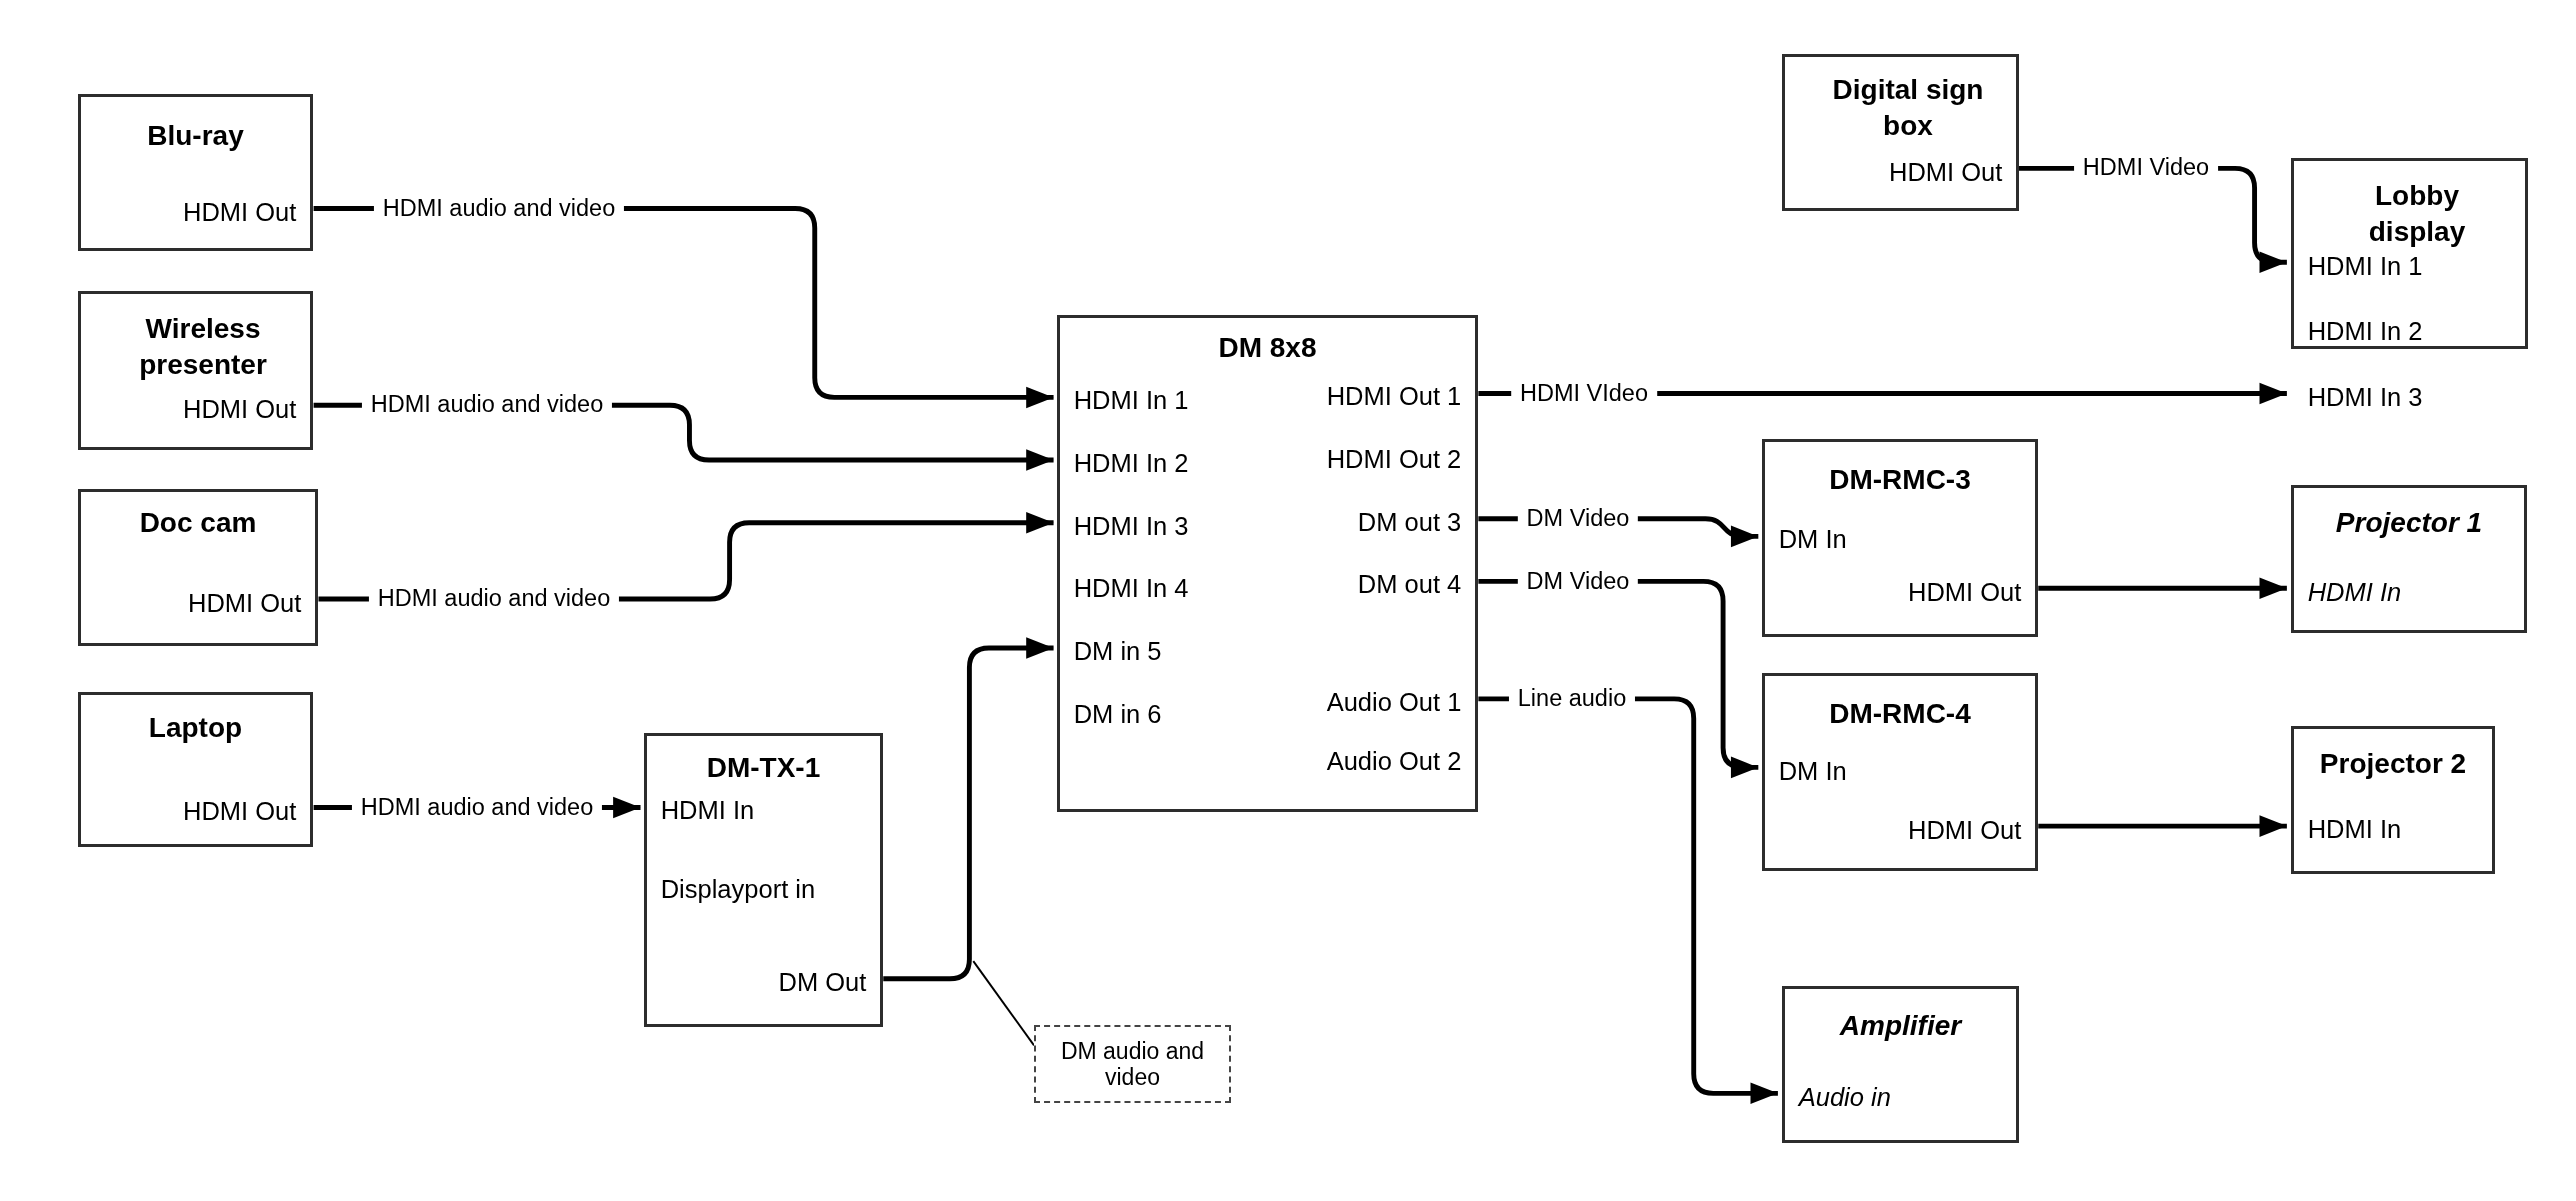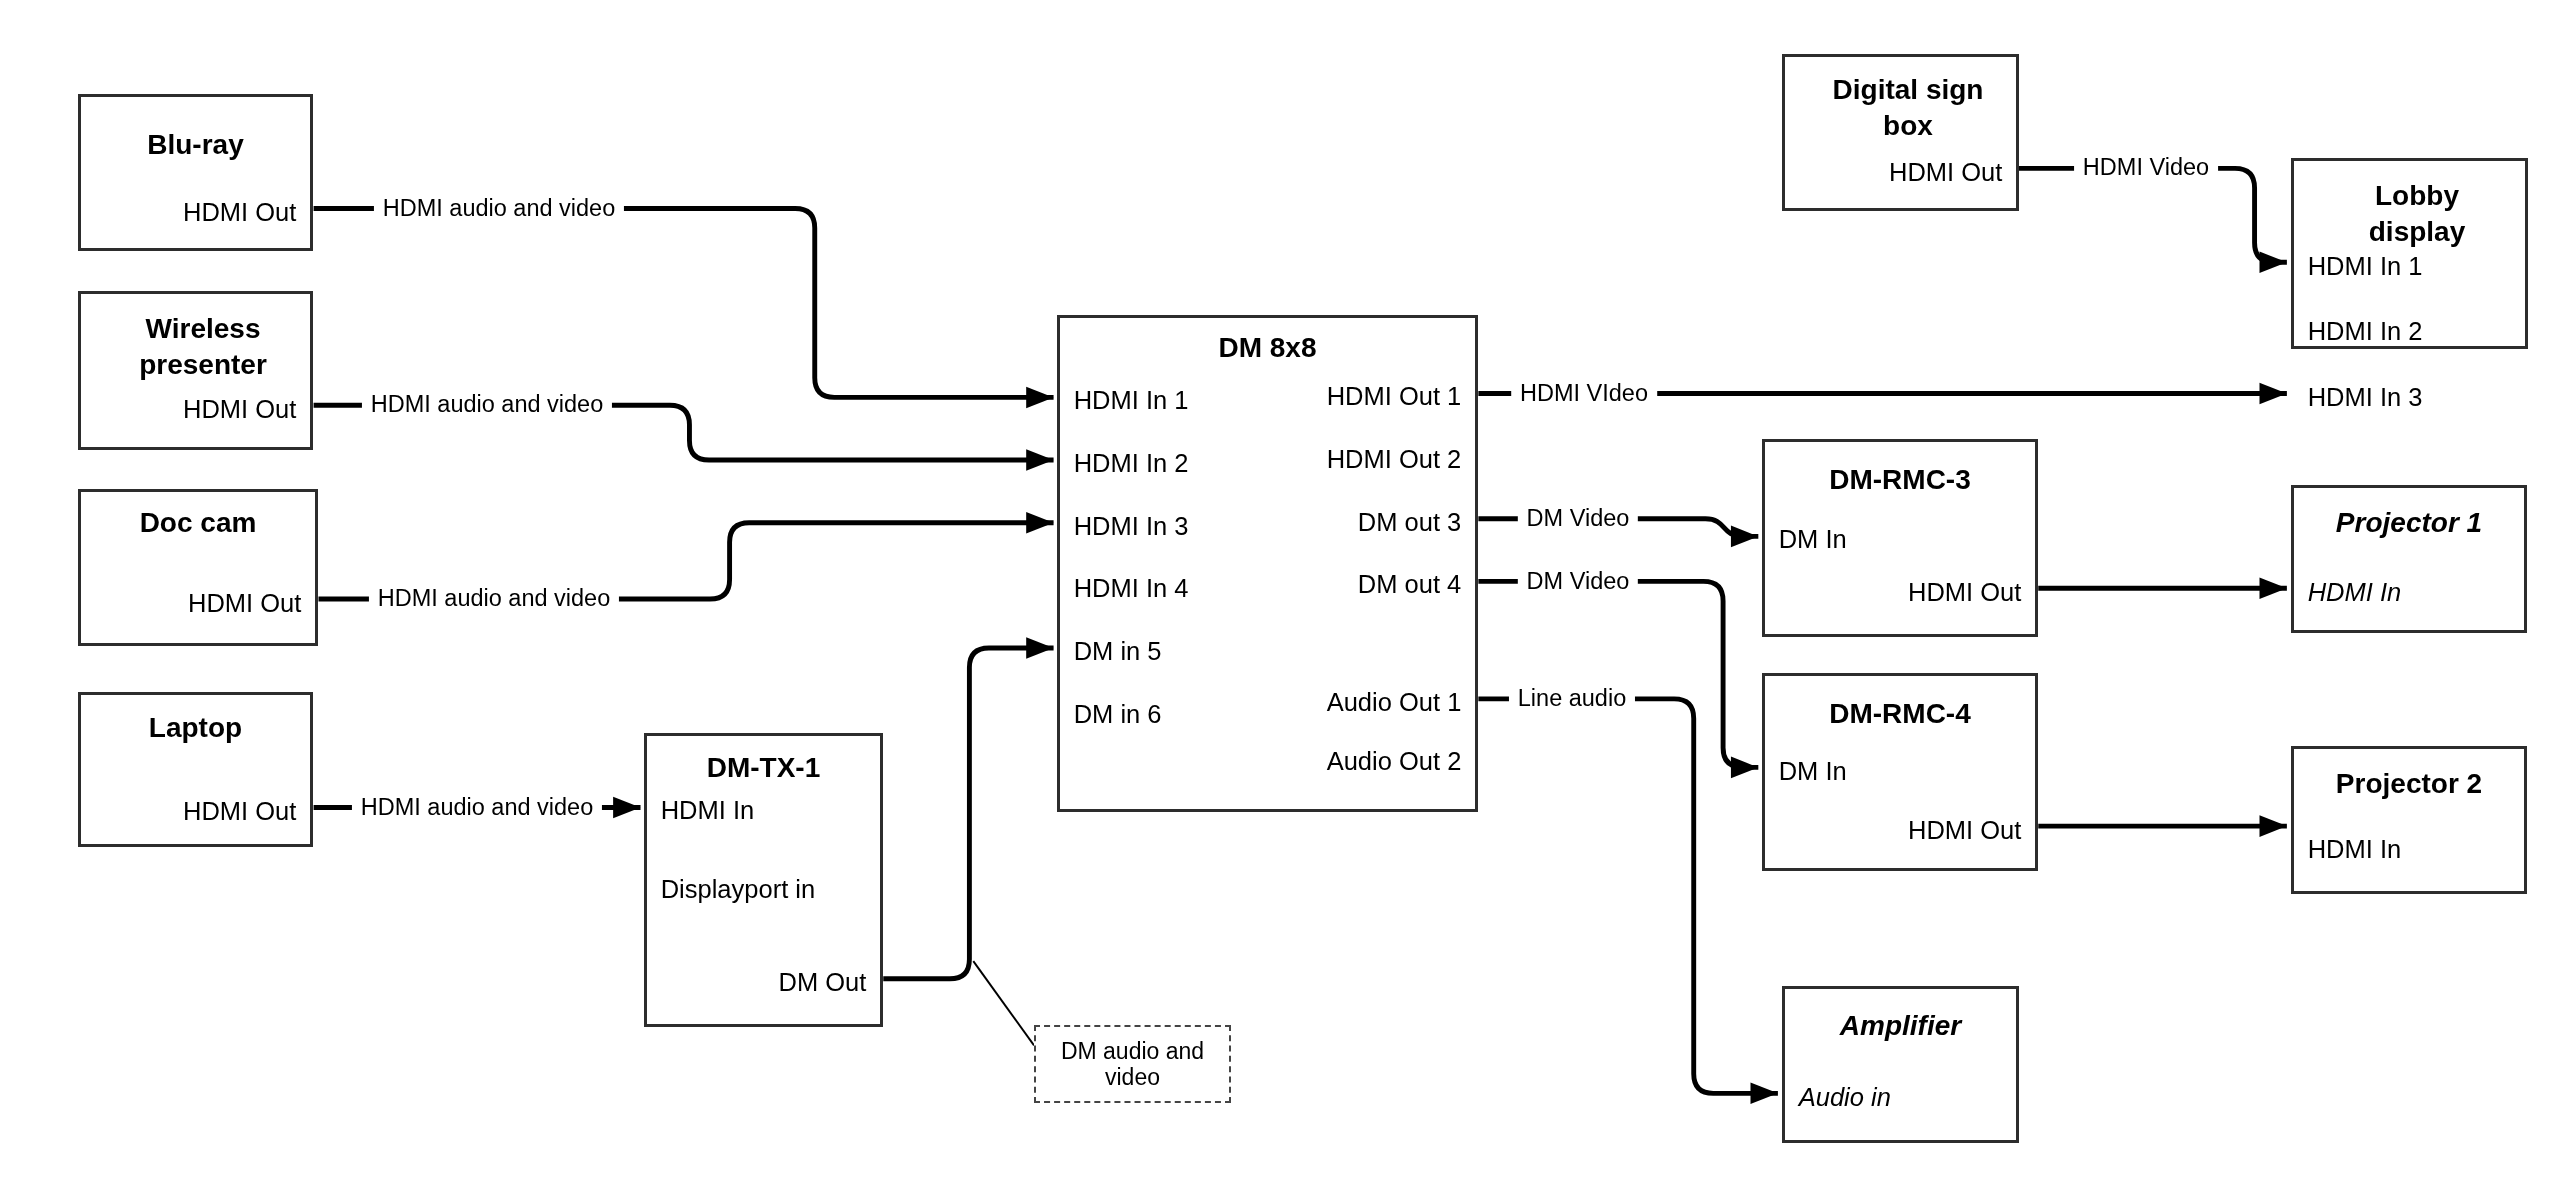--- a/index.html
+++ b/index.html
@@ -56,21 +56,21 @@
     <path d="M 1510 594 H 1740 Q 1760 594 1760 614 V 764 Q 1760 784 1780 784 H 1796" marker-end="url(#arrow)"></path>
     <path d="M 1510 714 H 1710 Q 1730 714 1730 734 V 1097 Q 1730 1117 1750 1117 H 1816" marker-end="url(#arrow)"></path>
     <path d="M 2062 172 H 2283 Q 2303 172 2303 192 V 248 Q 2303 268 2323 268 H 2336" marker-end="url(#arrow)"></path>
     <path d="M 2082 601 H 2336" marker-end="url(#arrow)"></path>
     <path d="M 2082 844 H 2336" marker-end="url(#arrow)"></path>
   </g>
   <path d="M 994 982 L 1056 1068" fill="none" stroke="#000" stroke-width="2"></path>
 </svg>
 
 <div class="node" style="left:78px;top:94px;width:235px;height:157px;">
-  <div class="title" style="top:48px">Blu-ray</div>
+  <div class="title" style="top:39px">Blu-ray</div>
   <span class="port right" style="top:115px">HDMI Out</span>
 </div>
 
 <div class="node" style="left:78px;top:291px;width:235px;height:159px;">
   <div class="title narrow" style="top:53px">Wireless presenter</div>
   <span class="port right" style="top:115px">HDMI Out</span>
 </div>
 
 <div class="node" style="left:78px;top:489px;width:240px;height:157px;">
   <div class="title" style="top:31px">Doc cam</div>
@@ -127,21 +127,21 @@
   <div class="title" style="top:35px">Projector 1</div>
   <span class="port left" style="top:104px">HDMI In</span>
 </div>
 
 <div class="node" style="left:1762px;top:673px;width:276px;height:198px;">
   <div class="title" style="top:38px">DM-RMC-4</div>
   <span class="port left" style="top:95px">DM In</span>
   <span class="port right" style="top:154px">HDMI Out</span>
 </div>
 
-<div class="node" style="left:2291px;top:746px;width:236px;height:148px;">
+<div class="node" style="left:2291px;top:726px;width:204px;height:148px;">
   <div class="title" style="top:35px">Projector 2</div>
   <span class="port left" style="top:100px">HDMI In</span>
 </div>
 
 <div class="node" style="left:1782px;top:986px;width:237px;height:157px;font-style:italic;">
   <div class="title" style="top:37px">Amplifier</div>
   <span class="port left" style="top:108px">Audio in</span>
 </div>
 
 <span class="wire-label" style="left:499px;top:209px">HDMI audio and video</span>

